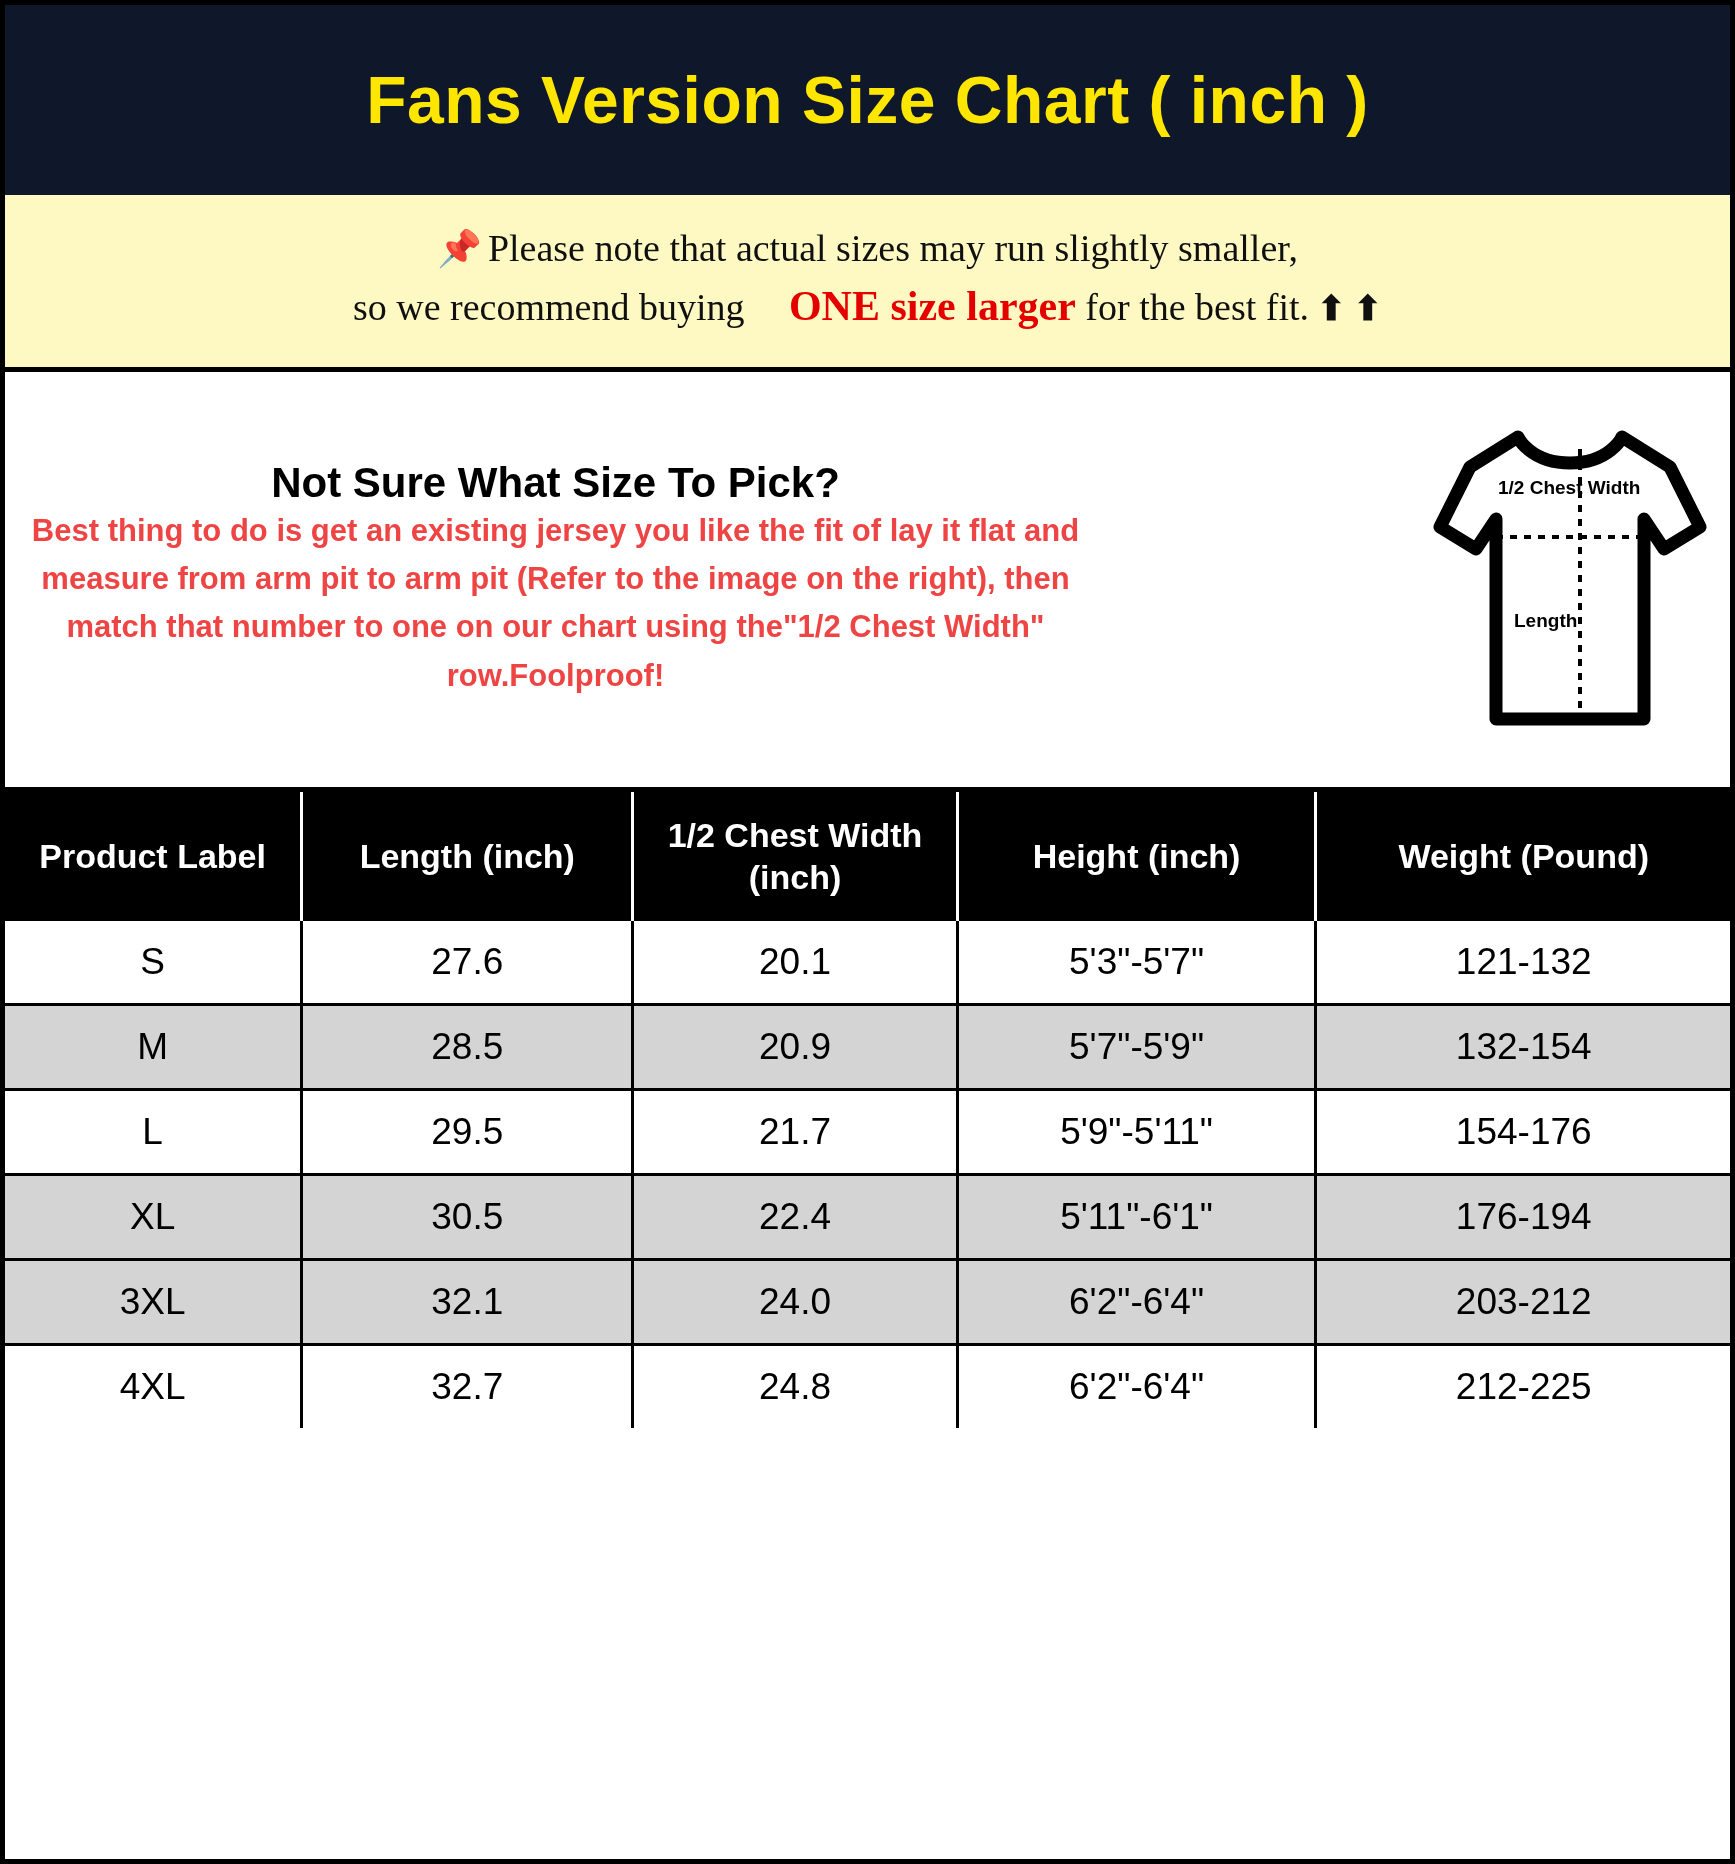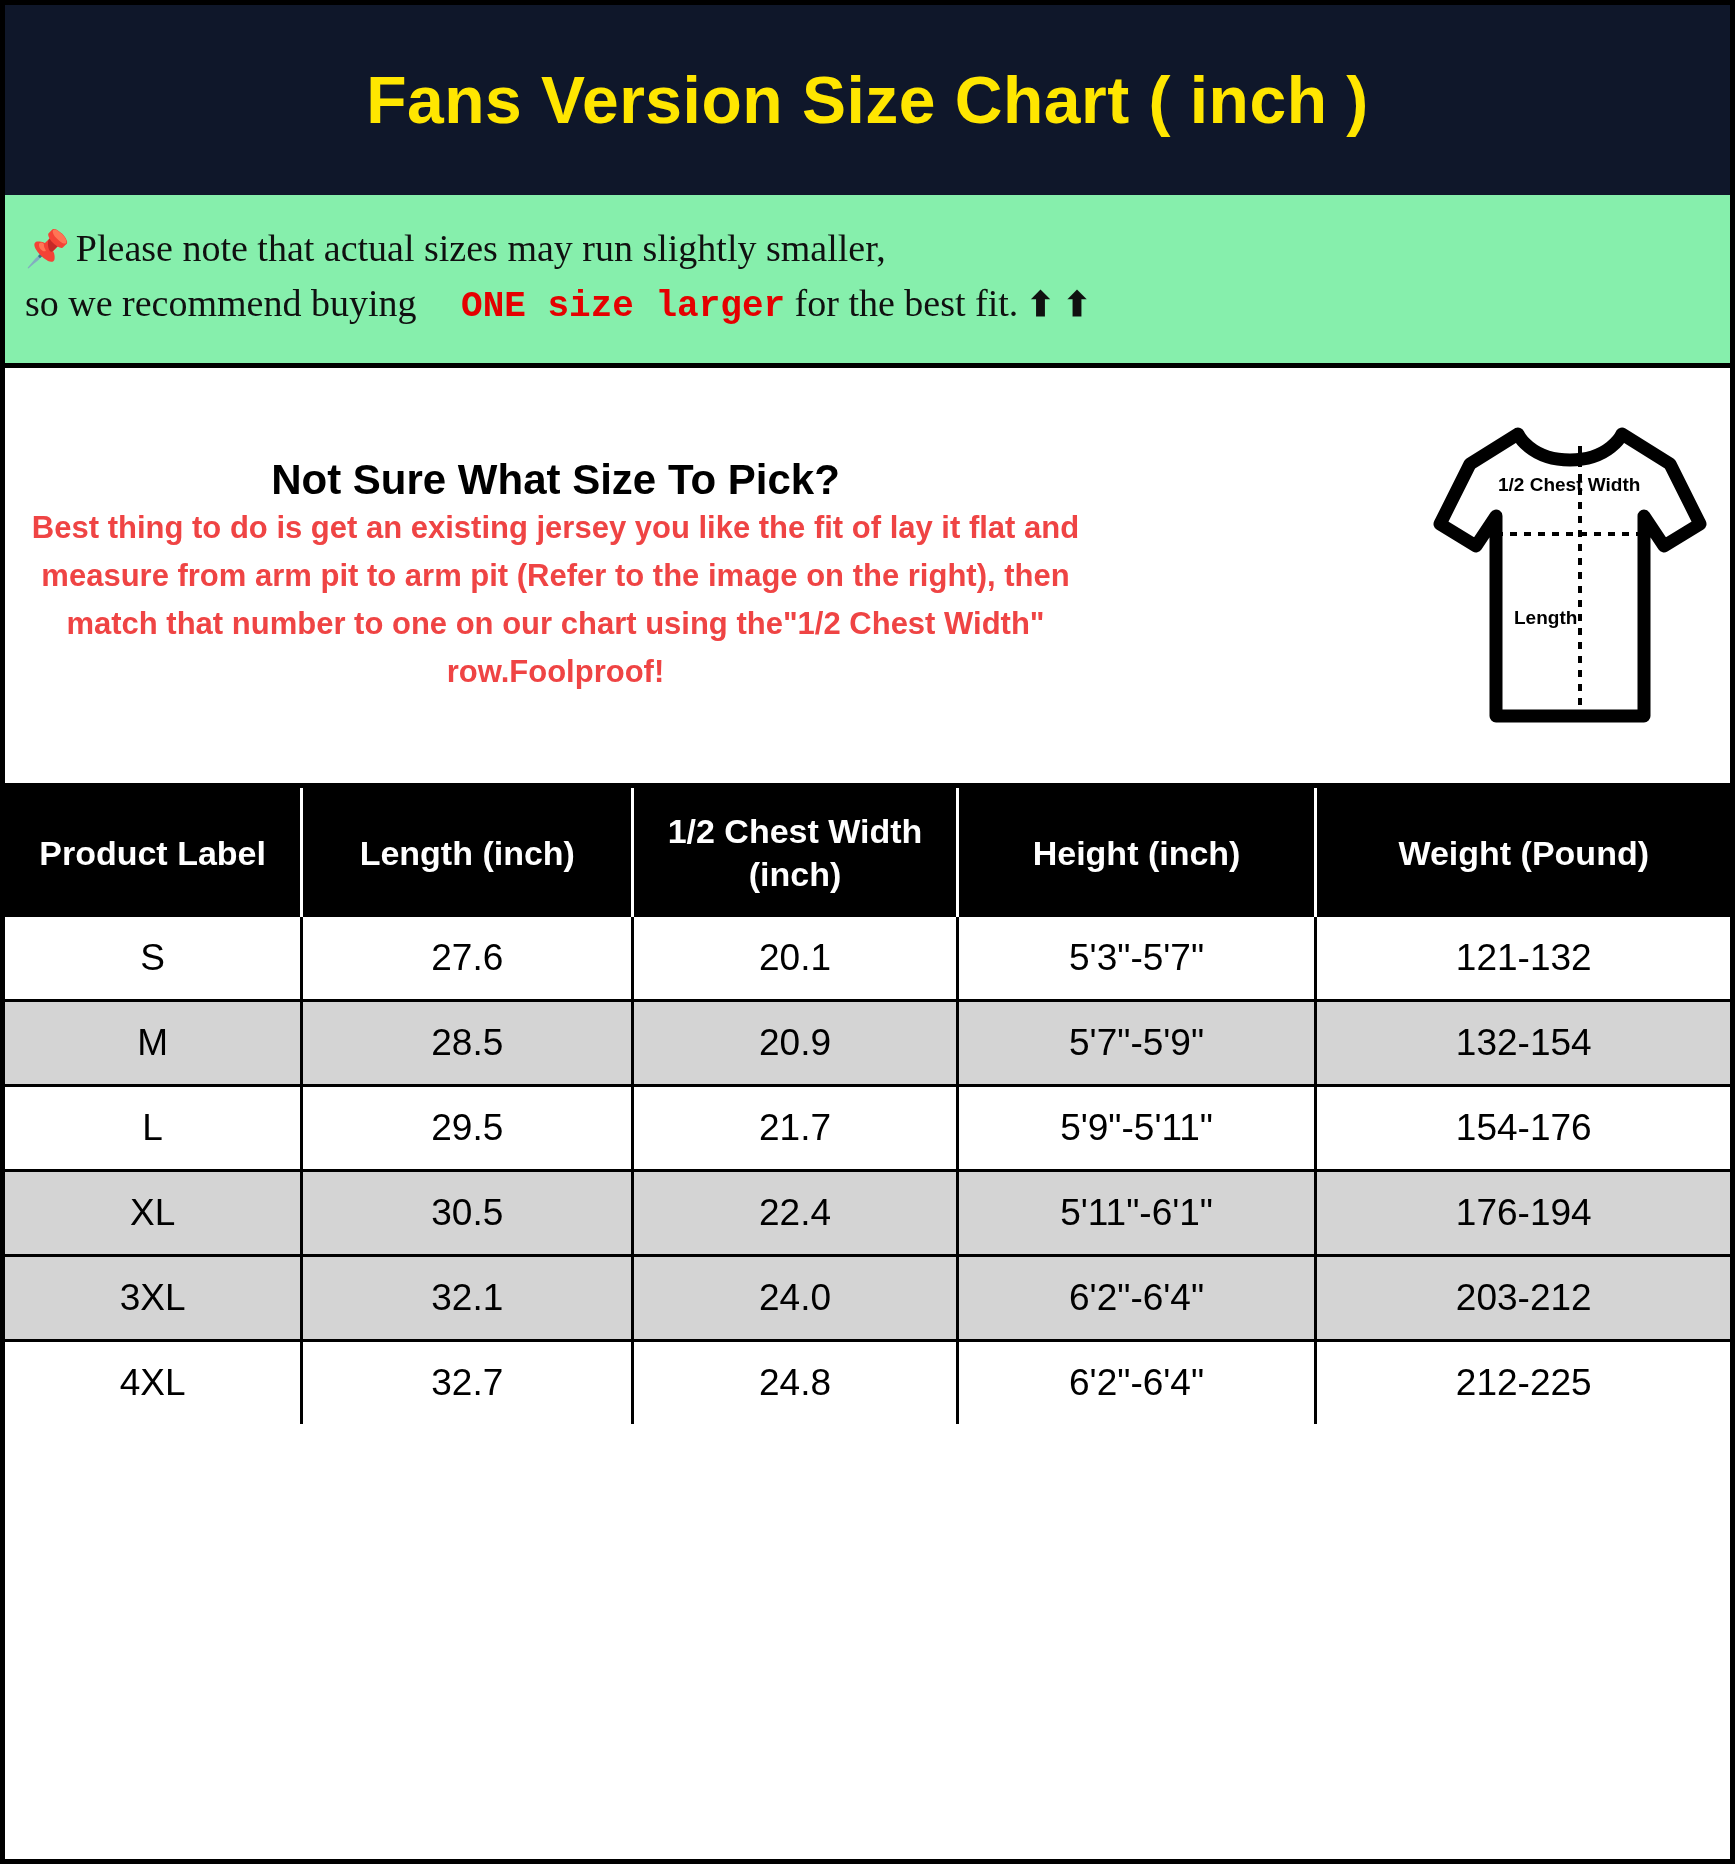--- a/index.html
+++ b/index.html
@@ -32,40 +32,41 @@
   }
   .title-text {
     color: #ffe600;
     font-size: 66px;
     font-weight: bold;
     letter-spacing: 0.5px;
     font-family: "Liberation Sans", sans-serif;
   }
   
   .note-band {
-    background: #86efac;
+    background: #fef9c3;
     border-bottom: 5px solid #000000;
     padding: 26px 20px 30px 20px;
+    text-align: center;
   }
   .note-line {
     font-size: 38px;
     color: #101010;
     line-height: 1.45;
     font-family: "Liberation Serif", serif;
   }
   .pin-icon {
     color: #e02020;
     font-size: 36px;
     margin-right: 6px;
   }
   .one-size {
     color: #e50000;
     font-weight: bold;
-    font-family: Liberation Mono, monospace;
-    font-size: 36px;
+    font-family: Liberation Serif, serif;
+    font-size: 42px;
     margin-left: 35px;
   }
   .arrow-up {
     font-weight: bold;
     font-size: 34px;
     margin-left: 8px;
   }
   
   .help-section {
     display: flex;

